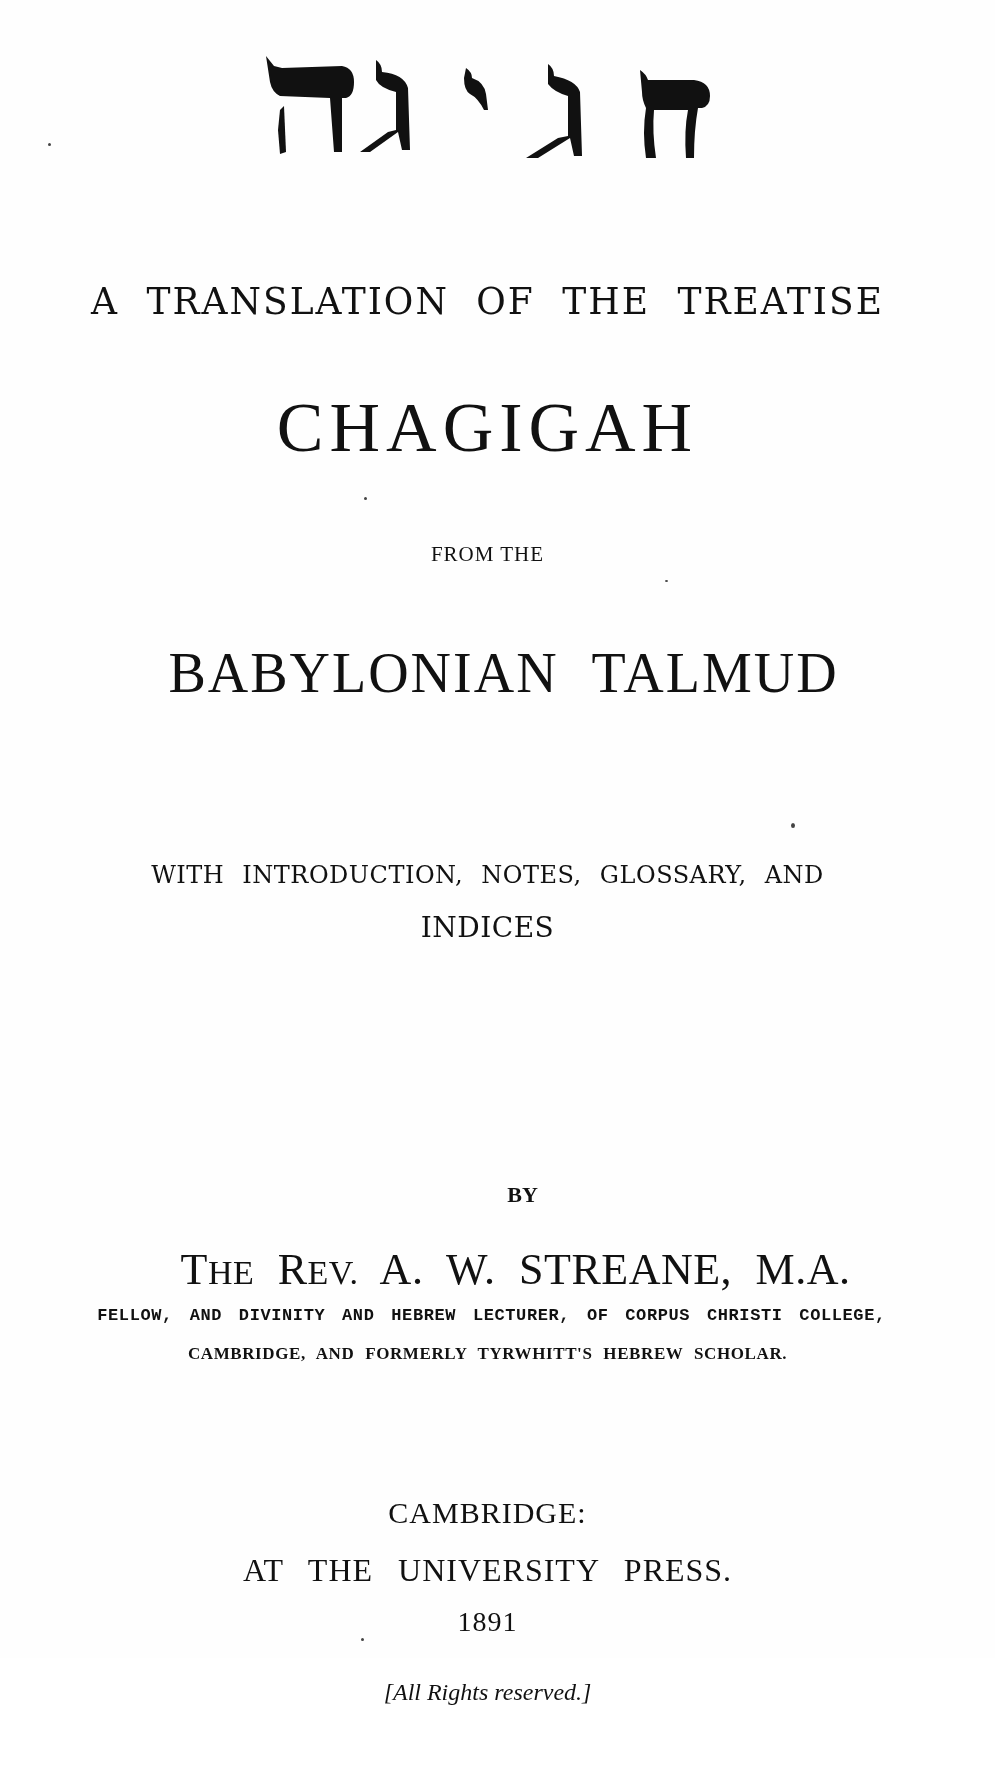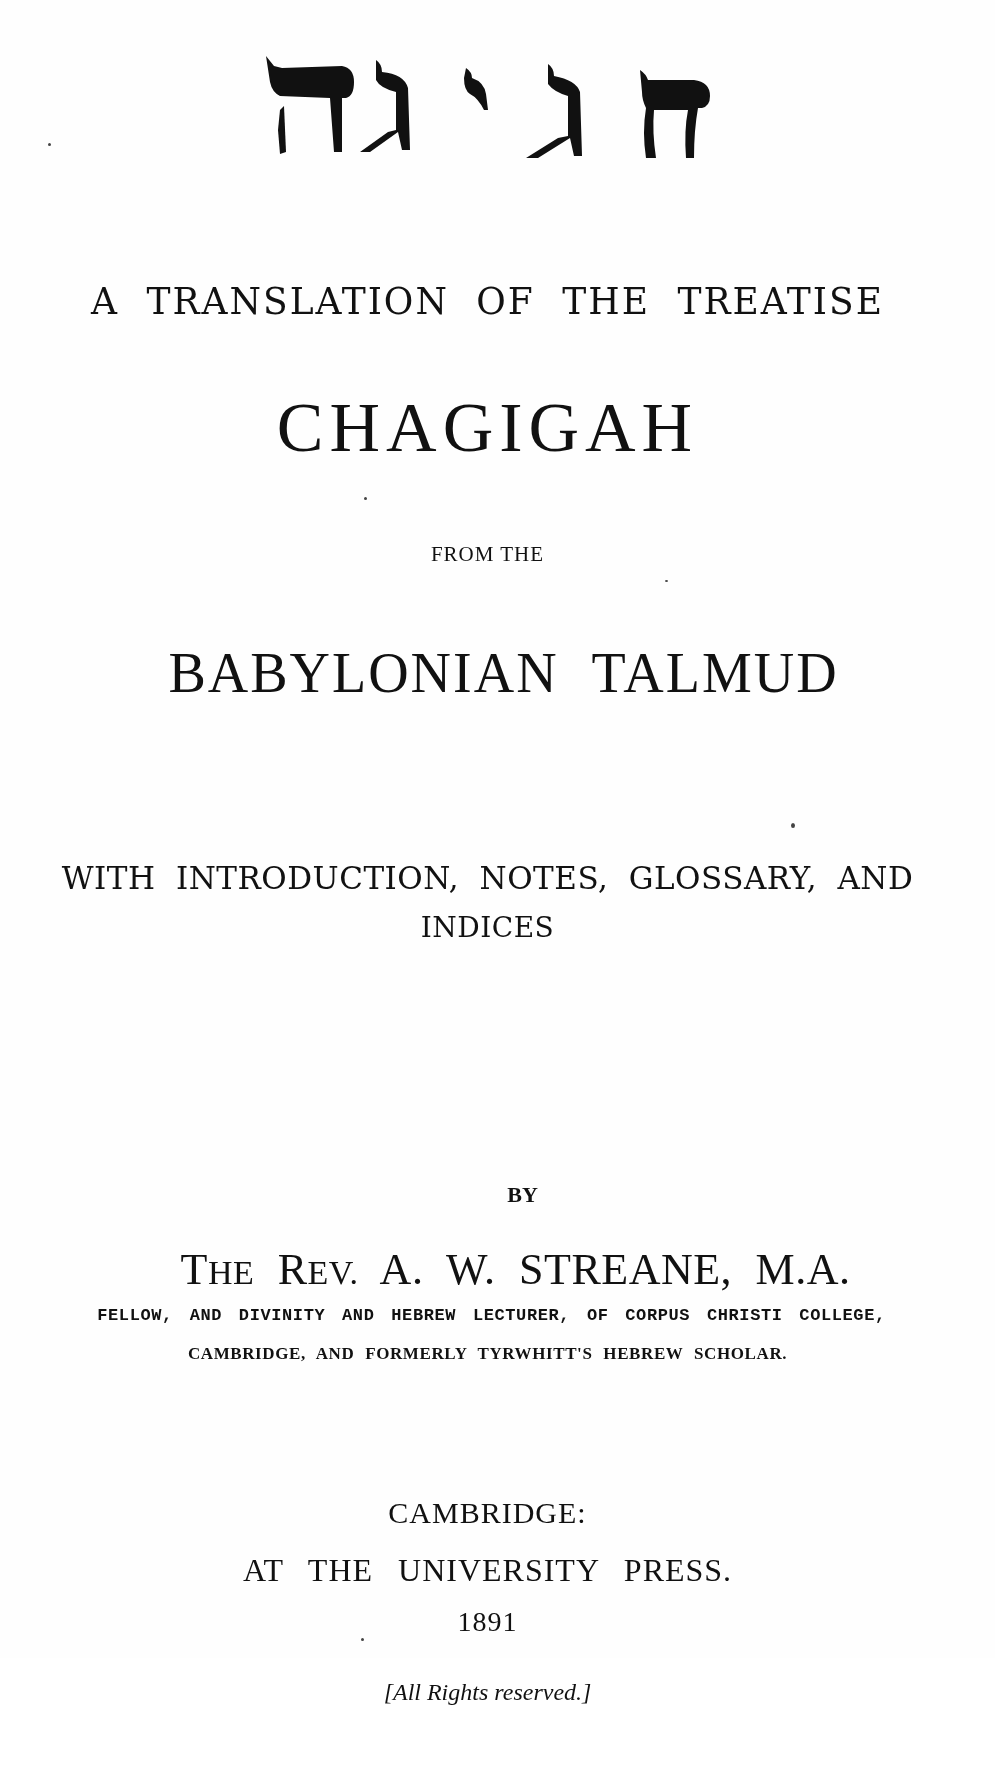--- a/index.html
+++ b/index.html
@@ -10,21 +10,21 @@
       color: #111111; white-space: nowrap;
       font-family: "DejaVu Serif", "Liberation Serif", serif;
       line-height: 1;
     }
     .hebrew { top: 52px; height: 112px; }
     .hebrew svg { display: block; margin: 0 auto; }
     .l-translation { top: 284px; font-size: 36px; letter-spacing: 2px; word-spacing: 14px; transform: scaleY(1.02); }
     .l-chagigah { top: 393px; font-size: 70px; font-family: "Liberation Serif", serif; letter-spacing: 6px; font-weight: normal; }
     .l-from { top: 544px; font-size: 21px; letter-spacing: 1px; font-weight: normal; font-family: "Liberation Serif", serif; }
     .l-babylonian { top: 645px; font-size: 56px; font-family: "Liberation Serif", serif; letter-spacing: 2px; word-spacing: 18px; padding-left: 16px; }
-    .l-with { top: 863px; font-size: 31px; letter-spacing: 0.5px; word-spacing: 10px; }
+    .l-with { top: 863px; font-size: 24px; letter-spacing: 0.5px; word-spacing: 10px; }
     .l-indices { top: 914px; font-size: 28px; letter-spacing: 0.5px; }
     .l-by { top: 1184px; font-size: 22px; font-weight: bold; font-family: "Liberation Serif", serif; padding-left: 35px; }
     .l-author { top: 1248px; font-size: 44px; font-family: "Liberation Serif", serif; word-spacing: 12px; letter-spacing: 0.5px; margin-left: 28px; }
     .l-author .sc { font-size: 34px; }
     .l-fellow1 { top: 1276px; font-size: 17px; font-weight: bold; font-family: Liberation Mono, monospace; letter-spacing: 0.6px; word-spacing: 6px; left: 4px; margin-top: 31px; }
     .l-fellow2 { top: 1345px; font-size: 17px; font-weight: bold; font-family: "Liberation Serif", serif; letter-spacing: 0.6px; word-spacing: 6px; }
     .l-cambridge { top: 1498px; font-size: 30px; font-family: "Liberation Serif", serif; letter-spacing: 1px; }
     .l-press { top: 1554px; font-size: 32px; font-family: "Liberation Serif", serif; letter-spacing: 1px; word-spacing: 16px; }
     .l-year { top: 1608px; font-size: 28px; font-family: "Liberation Serif", serif; letter-spacing: 1px; }
     .l-rights { top: 1680px; font-size: 24px; font-family: "Liberation Serif", serif; font-style: italic; }

